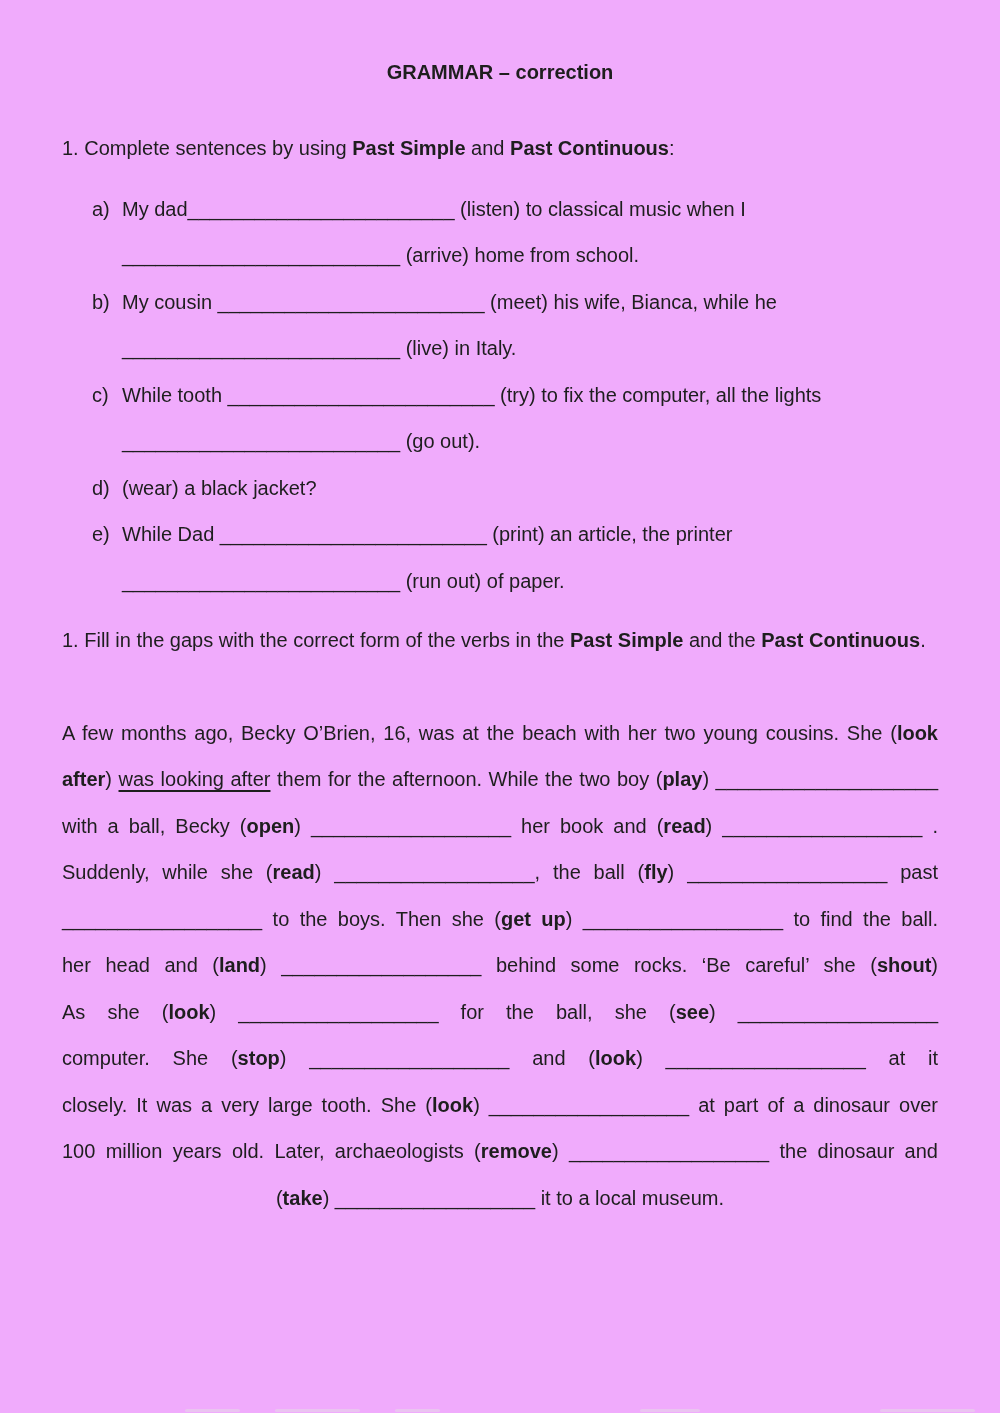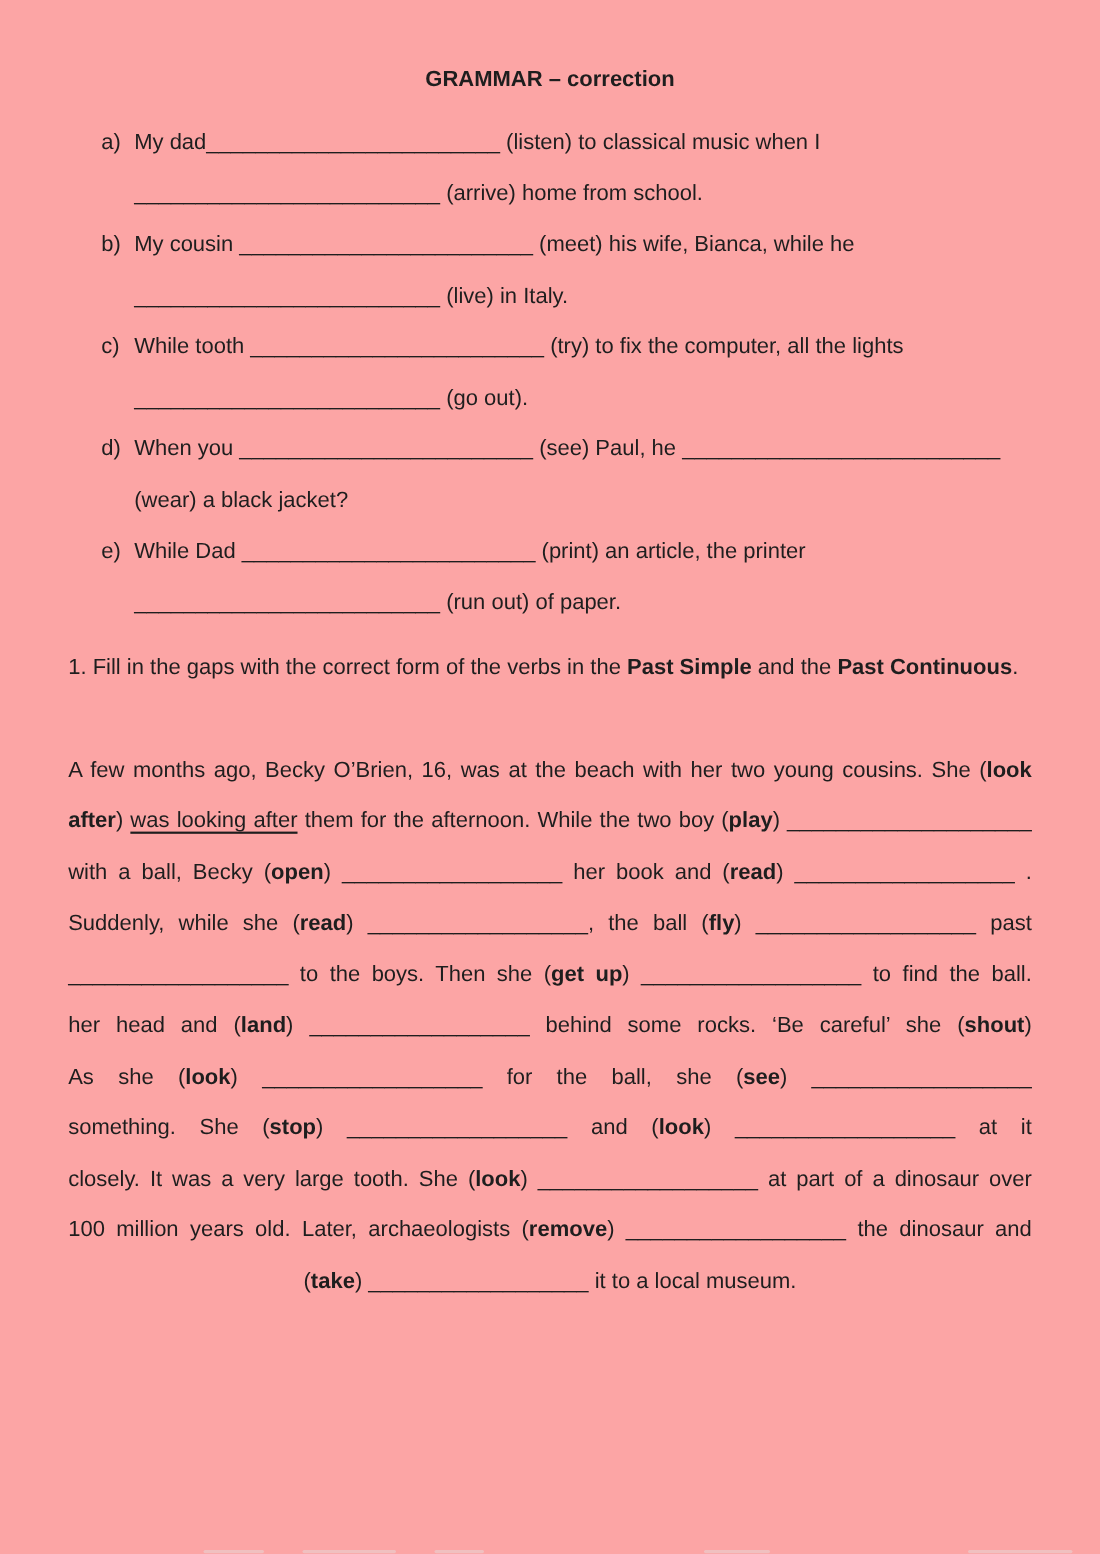--- a/index.html
+++ b/index.html
@@ -2,21 +2,21 @@
 <html><head>
 <meta charset="utf-8">
 <style>
   html,body{margin:0;padding:0;background:#ffffff;}
   body{
     width:1000px;height:1413px;
     font-family:"Liberation Sans", sans-serif;
     font-size:20px;color:#1e1e1e;
     overflow:hidden;
   }
-  .page{position:relative;width:1000px;height:1413px;background:#fca5a5;overflow:hidden;}
+  .page{position:relative;width:1000px;height:1413px;background:#f0abfc;overflow:hidden;}
   .title{
     padding-top:52px;line-height:40px;
     text-align:center;font-weight:bold;
   }
   .heading{margin-left:62px;margin-right:58px;line-height:46.5px;}
   .h1{margin-top:33px;}
   .h2{margin-top:13px;}
   .items{margin-top:14px;}
   .item{display:flex;padding-left:92px;}
   .item-label{flex:0 0 30px;line-height:46.5px;}
@@ -41,20 +41,21 @@
   .artifact i:nth-child(4){left:640px;width:60px;}
   .artifact i:nth-child(5){left:880px;width:95px;}
 </style>
 </head>
 <body>
 
 <div class="page">
 
   <div class="title">GRAMMAR – correction</div>
 
+  <div class="heading h1"><span>1. Complete sentences by using </span><span class="b">Past Simple</span><span> and </span><span class="b">Past Continuous</span><span>:</span></div>
 
   <div class="items">
       <div class="item">
         <span class="item-label">a)</span>
         <div class="item-lines">
           <div class="item-line"><span>My dad</span><span class="blank">________________________</span><span> (listen) to classical music when I</span></div>
           <div class="item-line"><span class="blank">_________________________</span><span> (arrive) home from school.</span></div>
         </div>
       </div>
       <div class="item">
@@ -67,21 +68,20 @@
       <div class="item">
         <span class="item-label">c)</span>
         <div class="item-lines">
           <div class="item-line"><span>While tooth </span><span class="blank">________________________</span><span> (try) to fix the computer, all the lights</span></div>
           <div class="item-line"><span class="blank">_________________________</span><span> (go out).</span></div>
         </div>
       </div>
       <div class="item">
         <span class="item-label">d)</span>
         <div class="item-lines">
-          <div class="item-line"><span>When you </span><span class="blank">________________________</span><span> (see) Paul, he </span><span class="blank">__________________________</span></div>
           <div class="item-line"><span>(wear) a black jacket?</span></div>
         </div>
       </div>
       <div class="item">
         <span class="item-label">e)</span>
         <div class="item-lines">
           <div class="item-line"><span>While Dad </span><span class="blank">________________________</span><span> (print) an article, the printer</span></div>
           <div class="item-line"><span class="blank">_________________________</span><span> (run out) of paper.</span></div>
         </div>
       </div>
@@ -90,21 +90,21 @@
   <div class="heading h2"><span>1. Fill in the gaps with the correct form of the verbs in the </span><span class="b">Past Simple</span><span> and the </span><span class="b">Past Continuous</span><span>.</span></div>
 
   <div class="para">
       <div class="pline"><span>A few months ago, Becky O’Brien, 16, was at the beach with her two young cousins. She (</span><span class="b">look</span></div>
       <div class="pline"><span class="b">after</span><span>) </span><span class="u">was looking after</span><span> them for the afternoon. While the two boy (</span><span class="b">play</span><span>) </span><span class="blank">____________________</span></div>
       <div class="pline"><span>with a ball, Becky (</span><span class="b">open</span><span>) </span><span class="blank">__________________</span><span> her book and (</span><span class="b">read</span><span>) </span><span class="blank">__________________</span><span> .</span></div>
       <div class="pline"><span>Suddenly, while she (</span><span class="b">read</span><span>) </span><span class="blank">__________________</span><span>, the ball (</span><span class="b">fly</span><span>) </span><span class="blank">__________________</span><span> past</span></div>
       <div class="pline"><span class="blank">__________________</span><span> to the boys. Then she (</span><span class="b">get up</span><span>) </span><span class="blank">__________________</span><span> to find the ball.</span></div>
       <div class="pline"><span>her head and (</span><span class="b">land</span><span>) </span><span class="blank">__________________</span><span> behind some rocks. ‘Be careful’ she (</span><span class="b">shout</span><span>)</span></div>
       <div class="pline"><span>As she (</span><span class="b">look</span><span>) </span><span class="blank">__________________</span><span> for the ball, she (</span><span class="b">see</span><span>) </span><span class="blank">__________________</span></div>
-      <div class="pline"><span>something. She (</span><span class="b">stop</span><span>) </span><span class="blank">__________________</span><span> and (</span><span class="b">look</span><span>) </span><span class="blank">__________________</span><span> at it</span></div>
+      <div class="pline"><span>computer. She (</span><span class="b">stop</span><span>) </span><span class="blank">__________________</span><span> and (</span><span class="b">look</span><span>) </span><span class="blank">__________________</span><span> at it</span></div>
       <div class="pline"><span>closely. It was a very large tooth. She (</span><span class="b">look</span><span>) </span><span class="blank">__________________</span><span> at part of a dinosaur over</span></div>
       <div class="pline"><span>100 million years old. Later, archaeologists (</span><span class="b">remove</span><span>) </span><span class="blank">__________________</span><span> the dinosaur and</span></div>
       <div class="pline last"><span>(</span><span class="b">take</span><span>) </span><span class="blank">__________________</span><span> it to a local museum.</span></div>
     </div>
 
   <div class="artifact">
     <i></i>
       <i></i>
       <i></i>
       <i></i>

